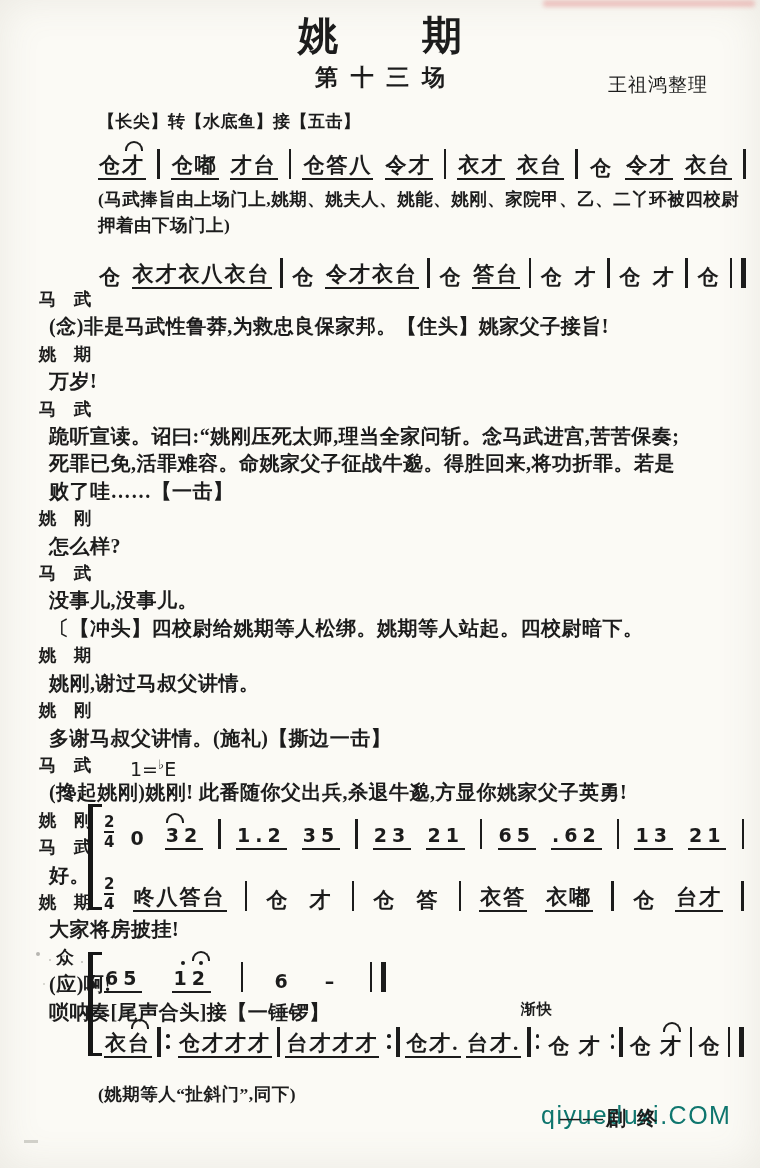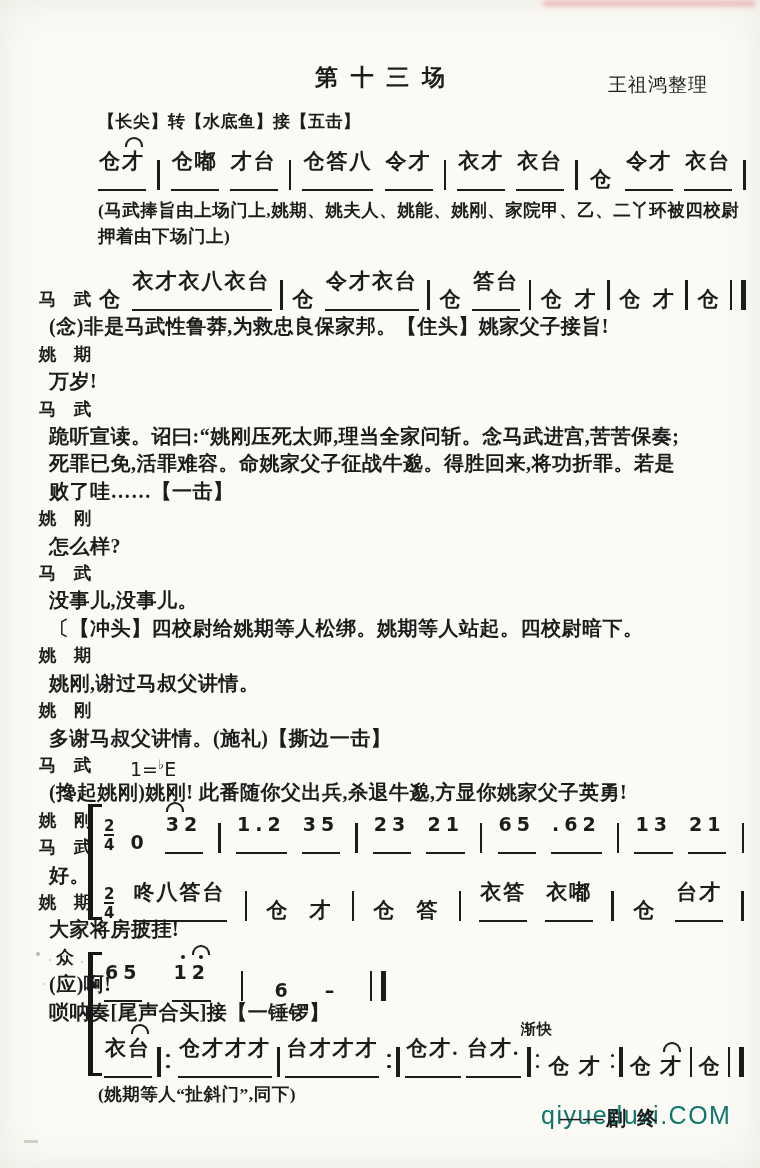--- a/index.html
+++ b/index.html
@@ -32,21 +32,21 @@
   .mrow{
     display:flex;align-items:flex-end;justify-content:space-between;
     position:relative;padding-top:16px;min-height:46px;box-sizing:border-box;
   }
   .mrow.left{justify-content:flex-start;gap:30px;}
   .tok{
     position:relative;font-weight:bold;font-size:21px;line-height:1.15;
     white-space:nowrap;padding:0 1px;letter-spacing:2px;
   }
   .num .tok{font-family:"DejaVu Sans",sans-serif;font-size:19px;letter-spacing:5px;}
-  .u1{border-bottom:2.5px solid #1c1c1c;padding-bottom:16px;}
+  .u1{border-bottom:2.5px solid #1c1c1c;padding-bottom:1px;}
   .ch{position:relative;display:inline-block;}
   .fer{position:absolute;left:50%;transform:translateX(-50%);top:-12px;width:14px;height:8px;
     border:2.2px solid #1c1c1c;border-bottom:none;border-radius:10px 10px 0 0;}
   .fer-hi{top:-17px;}
   .hidot{position:absolute;left:50%;transform:translateX(-50%);top:-7px;width:4px;height:4px;
     background:#1c1c1c;border-radius:50%;}
   .bar{position:relative;display:inline-block;height:30px;margin-bottom:1px;flex-shrink:0;}
   .bar-s{width:2.5px;background:#1c1c1c;}
   .bar-f{width:9px;border-left:2.5px solid #1c1c1c;border-right:5px solid #1c1c1c;}
   .bar-rs{width:11px;border-left:4px solid #1c1c1c;}
@@ -86,20 +86,21 @@
                6px 30px 0 -1px #b0b0a8, 30px 34px 0 -2px #a8a8a0;opacity:0.6;}
   .smudge2{position:absolute;left:24px;top:1140px;width:14px;height:3px;background:#b5b5ae;opacity:0.6;}
 </style>
 </head>
 <body>
 
 <div class="page">
 
   <div class="top-red-smear"></div>
 
+  <div class="title">姚期</div>
   <div class="scene">第十三场</div>
   <div class="arranger">王祖鸿整理</div>
 
   <div class="blockA">
     <div class="luogu-label">【长尖】转【水底鱼】接【五击】</div>
     <div class="mrow">
         <span class="tok u1"><span class="ch">仓</span><span class="ch">才<i class="fer"></i></span></span>
         <span class="bar bar-s"></span>
         <span class="tok u1"><span class="ch">仓</span><span class="ch">嘟</span></span>
         <span class="tok u1"><span class="ch">才</span><span class="ch">台</span></span>

